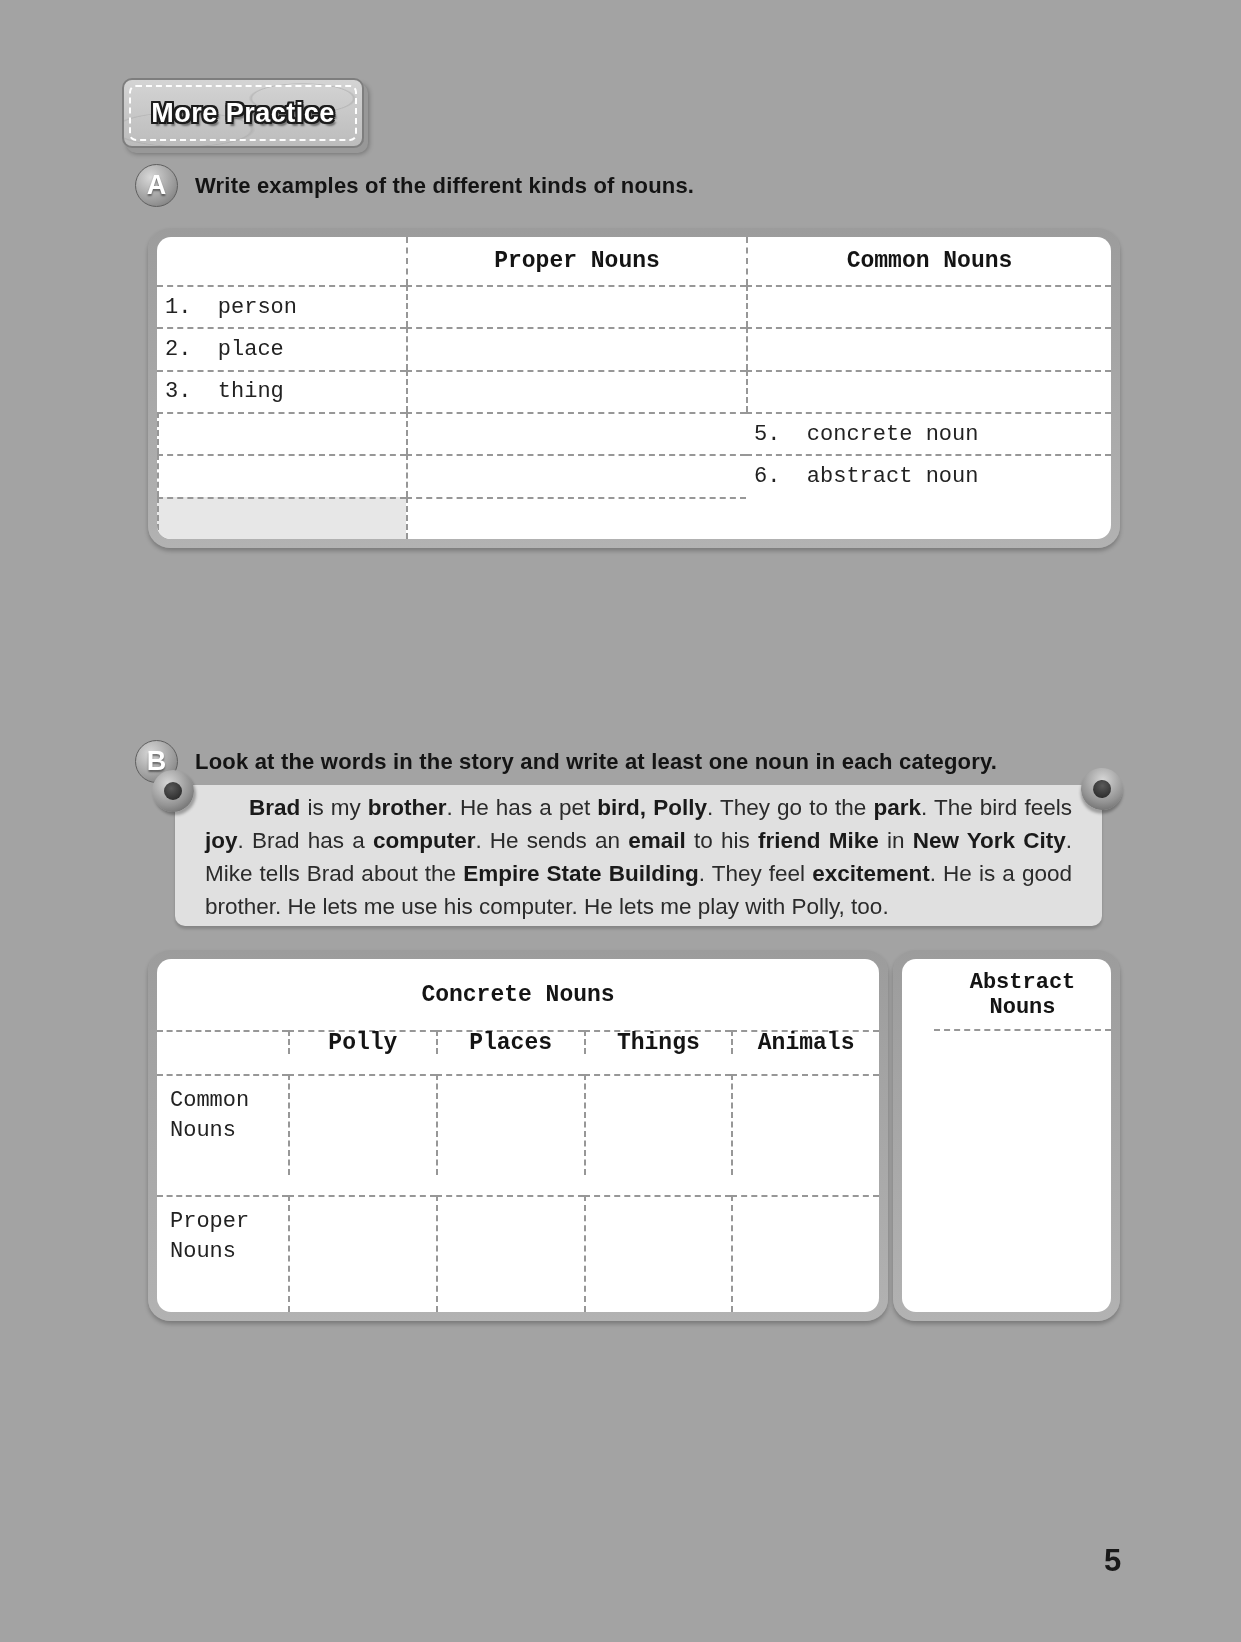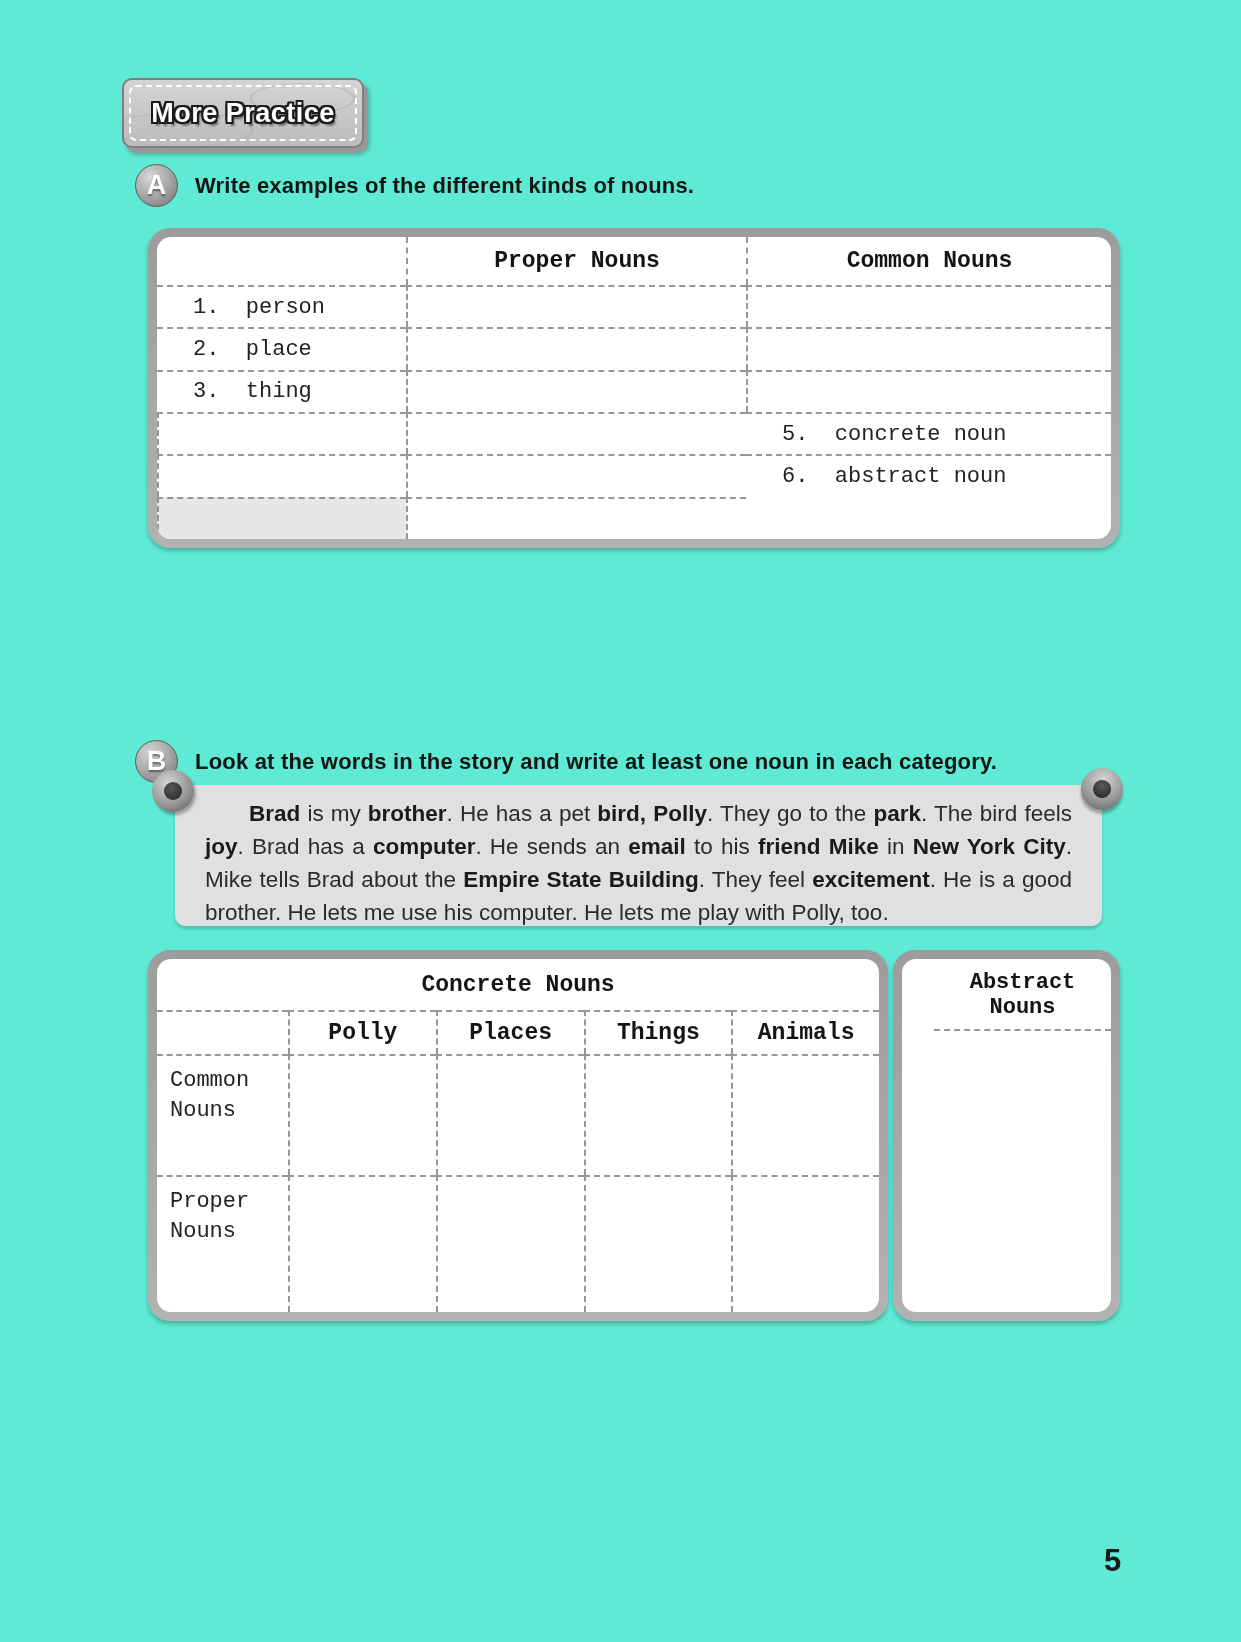--- a/index.html
+++ b/index.html
@@ -1,18 +1,18 @@
 <!DOCTYPE html>
 <html><head>
 <meta charset="utf-8">
 <style>
   html,body{margin:0;padding:0;background:#888;}
   .page{
     position:relative;width:1241px;height:1642px;margin:0 auto;
-    background:#5eead4;font-family:"Liberation Sans",sans-serif;color:#1e1e1e;
+    background:#a3a3a3;font-family:"Liberation Sans",sans-serif;color:#1e1e1e;
     overflow:hidden;
   }
   
   .mp-badge{
     position:absolute;left:122px;top:78px;width:238px;height:66px;
     background:
       radial-gradient(ellipse 90px 26px at 75% 28%, rgba(255,255,255,0) 55%, rgba(160,160,160,.45) 57%, rgba(255,255,255,0) 60%),
       radial-gradient(ellipse 120px 30px at 25% 75%, rgba(255,255,255,0) 55%, rgba(160,160,160,.4) 57%, rgba(255,255,255,0) 60%),
       linear-gradient(180deg,#d4d4d4,#bcbcbc);
     border:2px solid #7e7e7e;border-radius:10px;
@@ -56,31 +56,31 @@
   .grid-a{
     display:grid;width:100%;height:100%;
     grid-template-columns:249px 340px 1fr;
     grid-template-rows:48px repeat(6,1fr);
   }
   .grid-a > div{box-sizing:border-box;}
   .vline{border-left:2px dashed #979797;}
   .hline{border-top:2px dashed #979797;}
   .th{display:flex;align-items:center;justify-content:center;
       font-weight:bold;font-size:23px;color:#141414;}
-  .td.label{display:flex;align-items:center;padding-left:36px;
+  .td.label{display:flex;align-items:center;padding-left:8px;
       font-size:22px;color:#222;}
   .shaded{background:#e7e7e7;}
   
   .story-box{
     position:absolute;left:175px;top:785px;width:927px;height:141px;
     background:#e0e0e0;border-radius:10px;
     box-shadow:0 3px 3px rgba(0,0,0,.18);
   }
   .story-text{
-    margin:0;padding:12px 30px 0 30px;font-size:22.5px;line-height:33px;
+    margin:0;padding:6px 30px 0 30px;font-size:22.5px;line-height:33px;
     text-align:justify;text-indent:44px;color:#2b2b2b;
   }
   .story-text .b{font-weight:bold;color:#1a1a1a;}
   .ring{
     position:absolute;width:42px;height:42px;border-radius:50%;
     background:radial-gradient(circle at 38% 32%, #d6d6d6, #939393 58%, #5c5c5c 95%);
     box-shadow:2px 3px 3px rgba(0,0,0,.3);
   }
   .ring::after{
     content:"";position:absolute;inset:12px;border-radius:50%;
@@ -88,21 +88,21 @@
   }
   .ring-left{left:-23px;top:-15px;}
   .ring-right{right:-21px;top:-17px;transform:rotate(40deg);}
   
   .frame-c{left:148px;top:950px;width:722px;height:353px;}
   .grid-c{
     display:grid;width:100%;height:100%;
     grid-template-columns:131px repeat(4,1fr);
     grid-template-rows:51px 44px 121px 1fr;
   }
-  .grid-c > div{box-sizing:border-box;}
+  .grid-c > div{box-sizing:border-box;margin-top:20px;}
   .ct-title{
     grid-column:1 / -1;display:flex;align-items:center;justify-content:center;
     font-weight:bold;font-size:23px;color:#141414;
   }
   .td.rowlabel{
     padding:10px 8px 0 13px;font-size:22px;color:#222;line-height:30px;
   }
   
   .frame-ab{left:893px;top:950px;width:209px;height:353px;}
   .ab-title{

